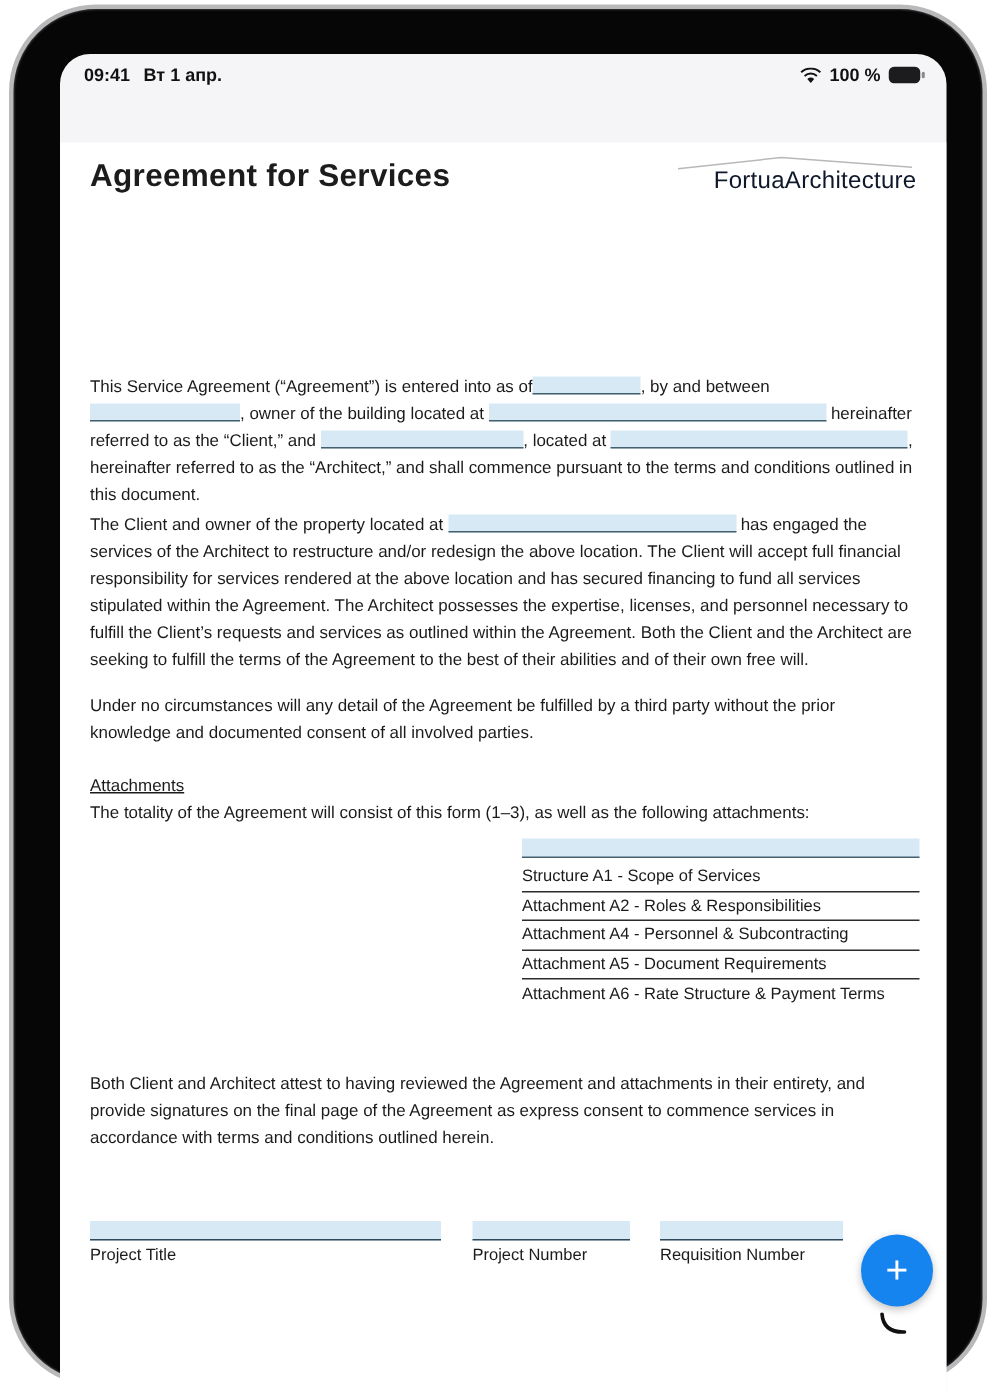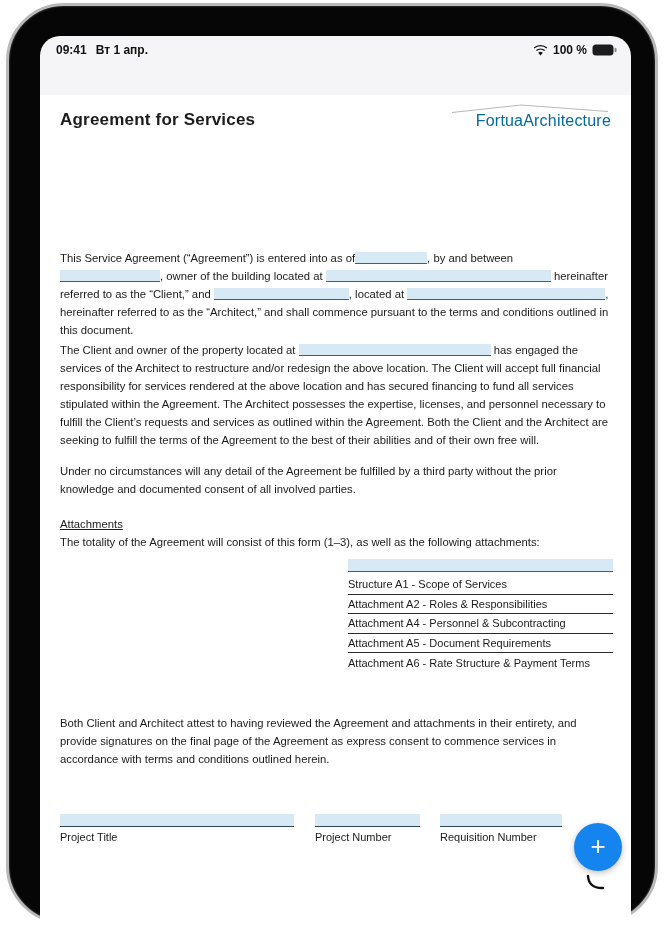--- a/index.html
+++ b/index.html
@@ -37,24 +37,24 @@
   .sel-tool { width:44px; height:28px; border-radius:14px; display:flex; align-items:center; justify-content:center; }
   .info-i { font-family:"Liberation Serif", serif; font-size:17px; font-weight:600; color:#1c1c1e; }
   .more-dots { font-size:13px; letter-spacing:1px; color:#1c1c1e; font-weight:700; }
 
   
   .page { position:absolute; top:59px; left:0; right:0; bottom:0; background:#fff; color:#1b1b1b; }
   .page-fade { position:absolute; left:0; right:0; bottom:0; height:14px;
                background:linear-gradient(#fff, #ededee); }
   .doc-header { position:absolute; top:8px; left:20px; right:20px; display:flex;
                 justify-content:space-between; align-items:flex-end; }
-  .doc-h1 { font-size:17px; font-weight:700; letter-spacing:.2px; color:#1c1c1c; }
+  .doc-h1 { font-size:21px; font-weight:700; letter-spacing:.2px; color:#1c1c1c; }
   .logo { position:relative; text-align:right; }
   .logo .roof { display:block; margin-bottom:-2px; }
-  .logo .name { font-size:16px; font-weight:500; letter-spacing:.2px; color:#0369a1; }
+  .logo .name { font-size:16px; font-weight:500; letter-spacing:.2px; color:#0f172a; }
 
   .para { position:absolute; left:20px; right:22px; font-size:11.3px; line-height:18px; }
   .blank { display:inline-block; height:12px; background:#d8e9f6;
            border-bottom:1.5px solid #44606f; vertical-align:-2px; }
   .b1{width:72px}.b2{width:100px}.b3{width:225px}.b4{width:135px}.b5{width:198px}.b6{width:192px}
 
   .att-heading { position:absolute; left:20px; top:423px; font-size:11.3px; text-decoration:underline; }
   .att-intro   { position:absolute; left:20px; top:441px; font-size:11.3px; }
   .att-table { position:absolute; left:308px; width:265px; top:464px; font-size:11px; }
   .att-blank { height:13px; background:#d8e9f6; border-bottom:1.5px solid #44606f; margin-bottom:3px; }

